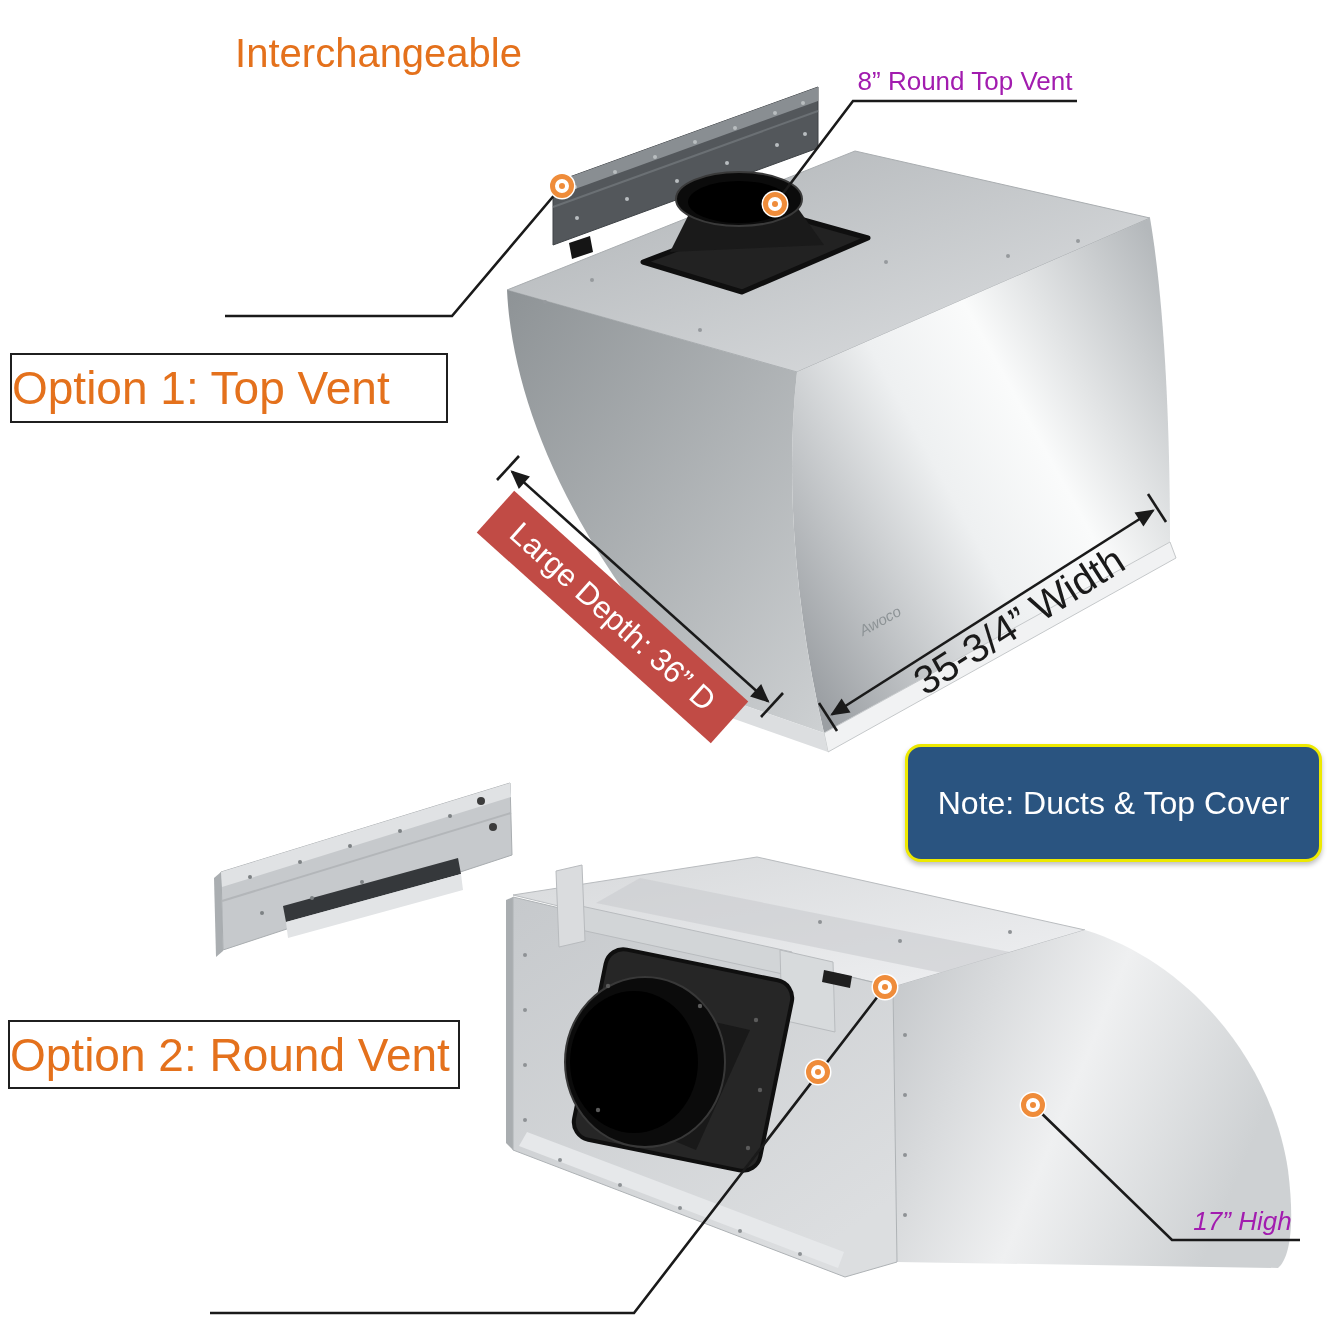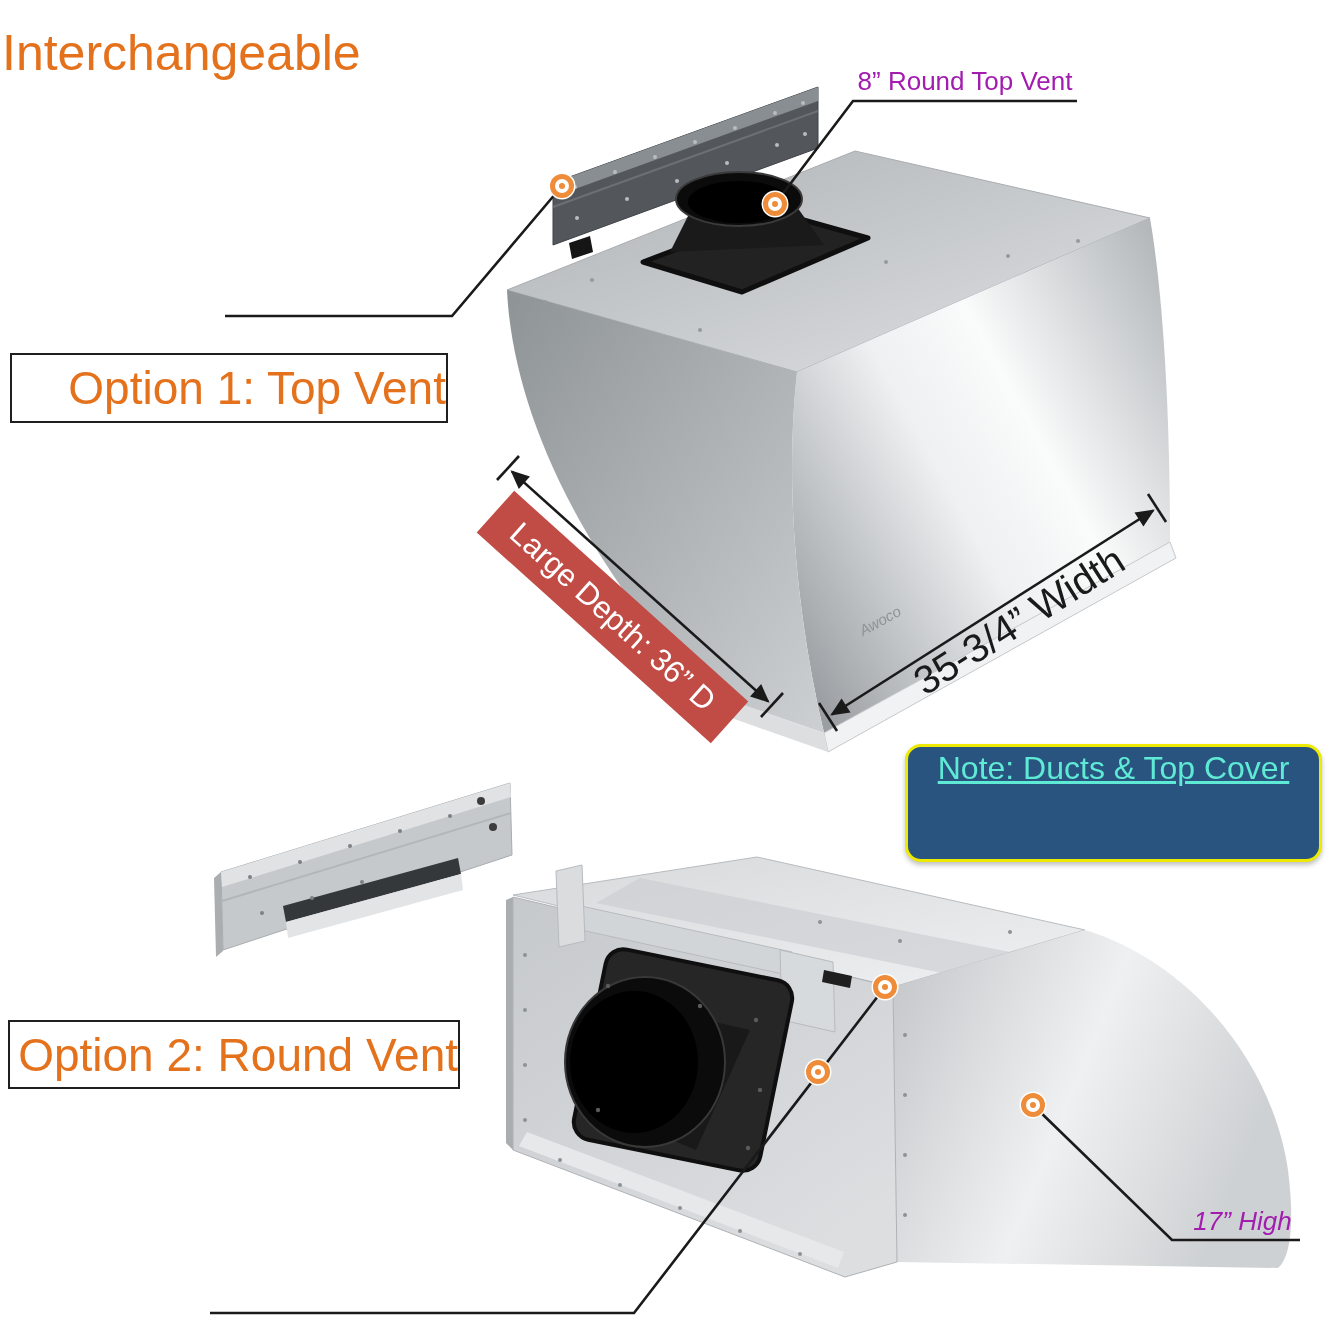--- a/index.html
+++ b/index.html
@@ -3,26 +3,26 @@
 <meta charset="utf-8">
 <style>
   html,body{margin:0;padding:0;background:#ffffff;}
   .stage{
     position:relative;width:1333px;height:1333px;background:#ffffff;overflow:hidden;
     font-family:"Liberation Sans", sans-serif;color:#1a1a1a;
   }
   .stage svg{position:absolute;left:0;top:0;}
   .txt{position:absolute;z-index:5;}
   .heading{
-    left:2px;top:10px;width:520px;text-align:left;
-    font-size:50px;line-height:86px;color:#e4711c;font-weight:400;
+    left:2px;top:10px;width:520px;text-align:right;
+    font-size:40px;line-height:86px;color:#e4711c;font-weight:400;
   }
   .option-box{
     position:absolute;z-index:6;background:#ffffff;border:2px solid #1f1f1f;
-    display:flex;align-items:center;justify-content:flex-end;
+    display:flex;align-items:center;justify-content:flex-start;
     color:#e4711c;font-size:46px;white-space:nowrap;
   }
   .option1{left:10px;top:353px;width:434px;height:66px;}
   .option2{left:8px;top:1020px;width:448px;height:65px;}
   .callout{
     position:absolute;z-index:6;font-size:26px;color:#a21caf;text-align:center;white-space:nowrap;
   }
   .c-roundvent{left:835px;top:66px;width:260px;}
   .c-wallmount{left:213px;top:277px;width:245px;}
   .c-high{left:1175px;top:1206px;width:135px;font-style:italic;}
@@ -34,24 +34,23 @@
     transform:rotate(42deg);transform-origin:center;
   }
   .width-label{
     position:absolute;z-index:6;left:850px;top:598px;width:340px;height:48px;
     color:#1a1a1a;font-size:40px;text-align:center;white-space:nowrap;
     transform:rotate(-32.4deg);transform-origin:center;
   }
   .note-box{
     position:absolute;z-index:6;left:905px;top:744px;width:411px;height:112px;
     background:#2a5480;border:3px solid #ede900;border-radius:16px;
-    color:#5eead4;font-size:32px;line-height:42px;text-align:center;
-    display:flex;justify-content:center;
+    color:#ffffff;font-size:32px;line-height:42px;text-align:center;
+    display:flex;flex-direction:column;justify-content:center;
     box-shadow:0 3px 5px rgba(0,0,0,0.25);
-    text-decoration:underline;
   }
   .note-box b{font-weight:700;}
   .logo{
     position:absolute;z-index:4;left:845px;top:612px;width:70px;
     font-size:15px;font-style:italic;color:#8d9396;text-align:center;
     transform:rotate(-29deg);transform-origin:center;
   }
 </style>
 </head>
 <body>

